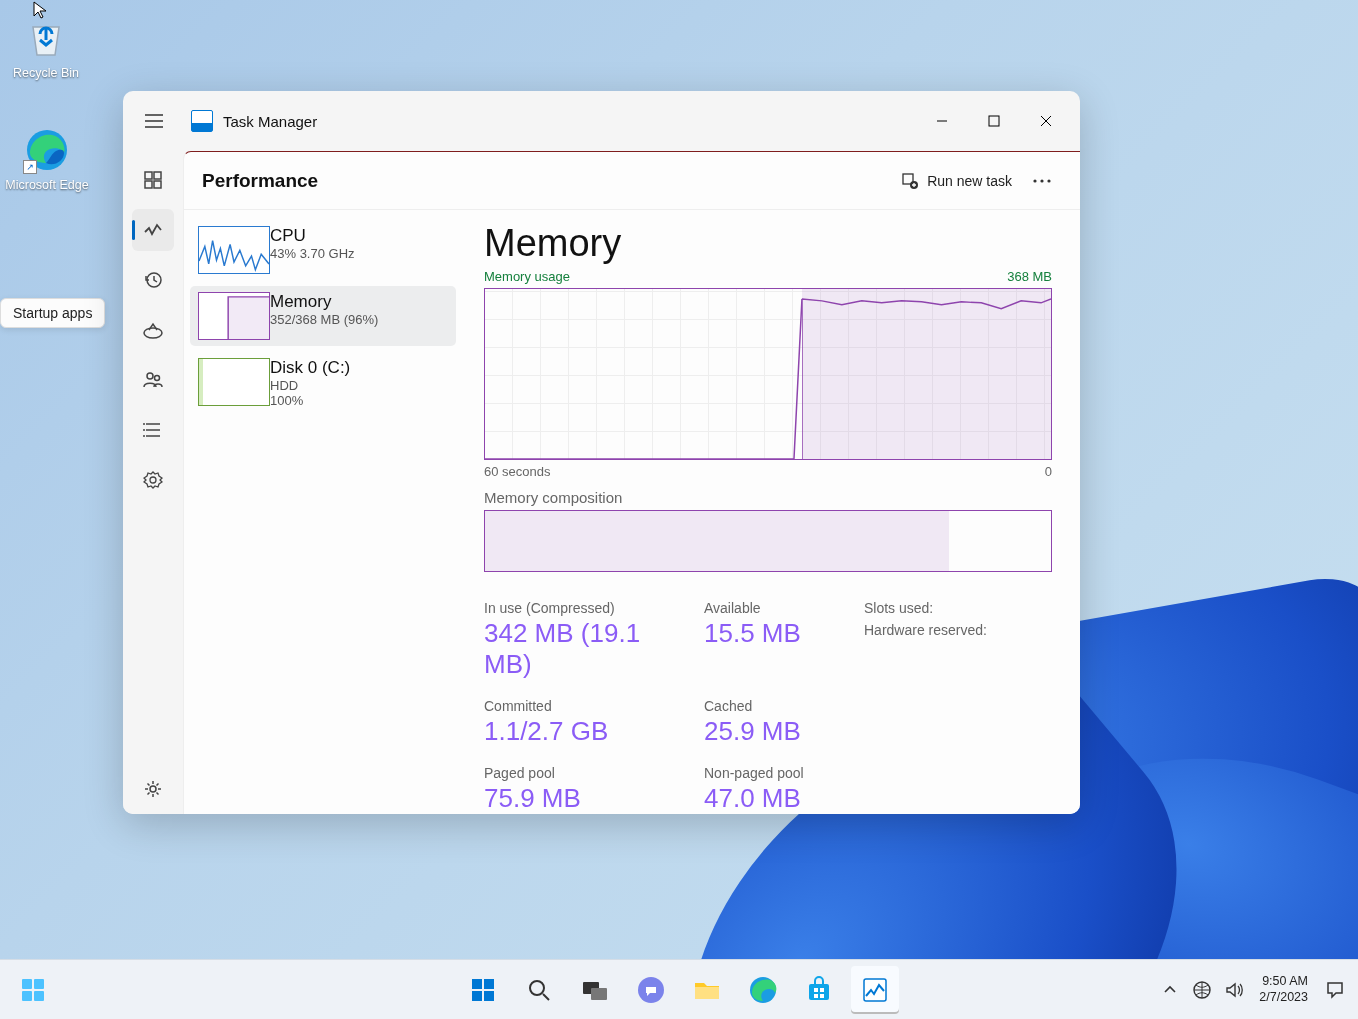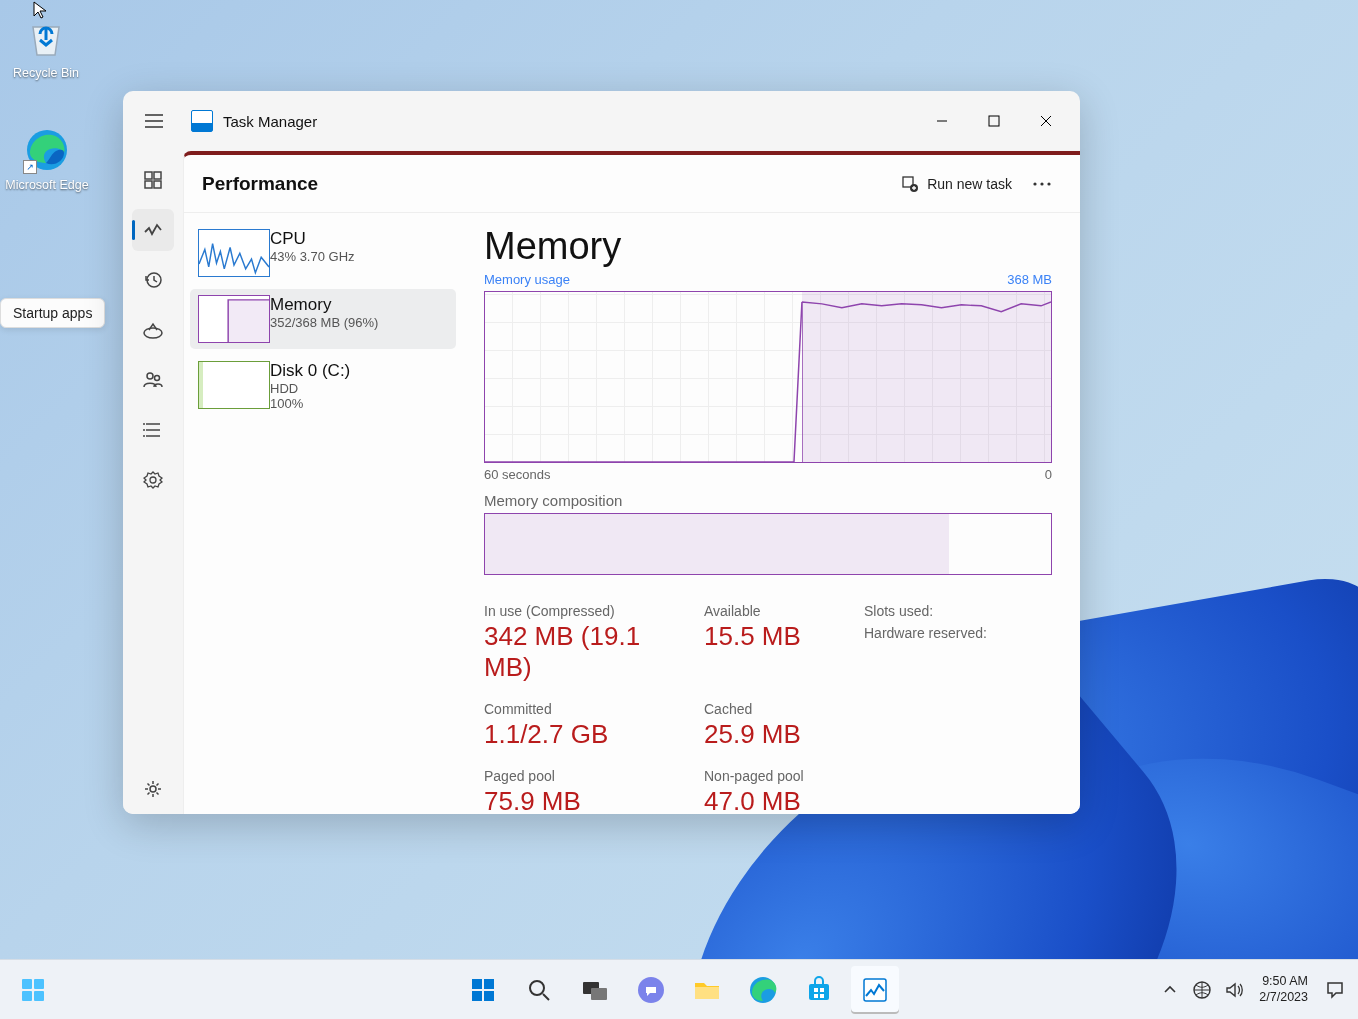--- a/index.html
+++ b/index.html
@@ -35,21 +35,21 @@
     .win-btn{width:52px;height:40px;display:flex;align-items:center;justify-content:center;cursor:pointer;color:#333;font-size:12px;}
 
     .body-row{flex:1;display:flex;min-height:0;}
 
     .nav-rail{width:60px;background:#f5f5f5;display:flex;flex-direction:column;align-items:center;padding-top:4px;}
     .nav-item{width:42px;height:42px;margin:4px 0;display:flex;align-items:center;justify-content:center;border-radius:6px;cursor:pointer;color:#444;}
     .nav-item.selected{background:#eaeaea;}
     .nav-indicator{position:absolute;left:0;width:3px;height:20px;background:#0067c0;border-radius:2px;}
     .nav-rail .spacer{flex:1;}
 
-    .content{flex:1;background:#fdfdfd;border-radius:8px 0 0 0;display:flex;flex-direction:column;min-width:0;border-top:4px solid #7f1d1d;border-left:1px solid #eee;}
+    .content{flex:1;background:#fdfdfd;border-radius:8px 0 0 0;display:flex;flex-direction:column;min-width:0;border-top:1px solid #7f1d1d;border-left:1px solid #eee;}
     .content-header{height:58px;display:flex;align-items:center;padding:0 18px;border-bottom:1px solid #eee;}
     .content-header .title{font-size:19px;font-weight:600;color:#111;flex:1;}
     .hdr-btn{display:flex;align-items:center;gap:8px;padding:6px 10px;border-radius:4px;cursor:pointer;font-size:14px;color:#222;}
     .more-btn{width:40px;justify-content:center;}
 
     .perf-row{flex:1;display:flex;min-height:0;}
 
     .resource-list{width:278px;padding:10px 6px;}
     .resource{display:flex;gap:0;padding:6px 8px;border-radius:5px;cursor:pointer;margin-bottom:6px;align-items:flex-start;}
     .resource.selected{background:#ecedee;}
@@ -57,37 +57,37 @@
     .thumb svg{position:absolute;inset:0;}
     .thumb.disk{border-color:#6b9e3a;}
     .thumb.disk::after{content:'';position:absolute;left:0;top:0;width:100%;height:100%;background:linear-gradient(90deg,#d6edc0 6%,transparent 6%);}
     .resource .res-text{display:flex;flex-direction:column;}
     .res-text .name{font-size:17px;color:#111;}
     .res-text .sub{font-size:13px;color:#555;}
     .res-text .sub2{font-size:13px;color:#555;}
 
     .detail-pane{flex:1;padding:12px 28px 20px 22px;overflow:auto;}
     .big-title{font-size:38px;font-weight:400;color:#111;margin-bottom:4px;}
-    .chart-caps{display:flex;justify-content:space-between;font-size:13px;color:#3b82f6;gap:36px;}
+    .chart-caps{display:flex;justify-content:space-between;font-size:13px;color:#15803d;gap:36px;}
     .chart{height:172px;border:1px solid #8e44ad;position:relative;margin-top:4px;background:
       repeating-linear-gradient(0deg,transparent 0 27px,#eee 27px 28px),
       repeating-linear-gradient(90deg,transparent 0 27px,#eee 27px 28px);
       overflow:hidden;}
     .chart-fill{position:absolute;right:0;top:0;width:44%;height:100%;
       background:rgba(150,80,180,.12);}
     .chart-line{position:absolute;right:0;top:0;width:44%;height:100%;}
     .axis-labels{display:flex;justify-content:space-between;font-size:13px;color:#666;margin-top:4px;}
 
     .comp-label{font-size:15px;color:#666;margin-top:10px;}
     .comp-bar{height:62px;border:1.5px solid #8e44ad;margin-top:4px;display:flex;}
     .comp-used{background:rgba(150,80,180,.12);height:100%;width:82%;}
 
     .stats{margin-top:28px;display:grid;grid-template-columns:210px 150px 230px;gap:2px 10px;}
     .stat-l{font-size:14px;color:#666;}
-    .stat-v{font-size:26px;color:#b91c1c;margin-top:2px;margin-bottom:16px;}
+    .stat-v{font-size:26px;color:#8b5cf6;margin-top:2px;margin-bottom:16px;}
     .stat-small{font-size:14px;color:#666;white-space:nowrap;}
     .sm-val{display:inline-block;width:12px;}
 
     
     .taskbar{position:absolute;left:0;bottom:0;right:0;height:60px;background:#eef2f7;border-top:1px solid #d5dde6;display:flex;align-items:center;}
     .widgets-btn{width:50px;height:50px;margin-left:8px;display:flex;align-items:center;justify-content:center;cursor:pointer;border-radius:4px;}
     .center-icons{position:absolute;left:50%;transform:translateX(-50%);display:flex;gap:8px;}
     .tb-item{width:48px;height:48px;display:flex;align-items:center;justify-content:center;cursor:pointer;border-radius:4px;}
     .tb-item.active{background:#f8fbff;box-shadow:inset 0 -2px 0 #bbb;}
     .tray{position:absolute;right:10px;display:flex;align-items:center;gap:10px;}

